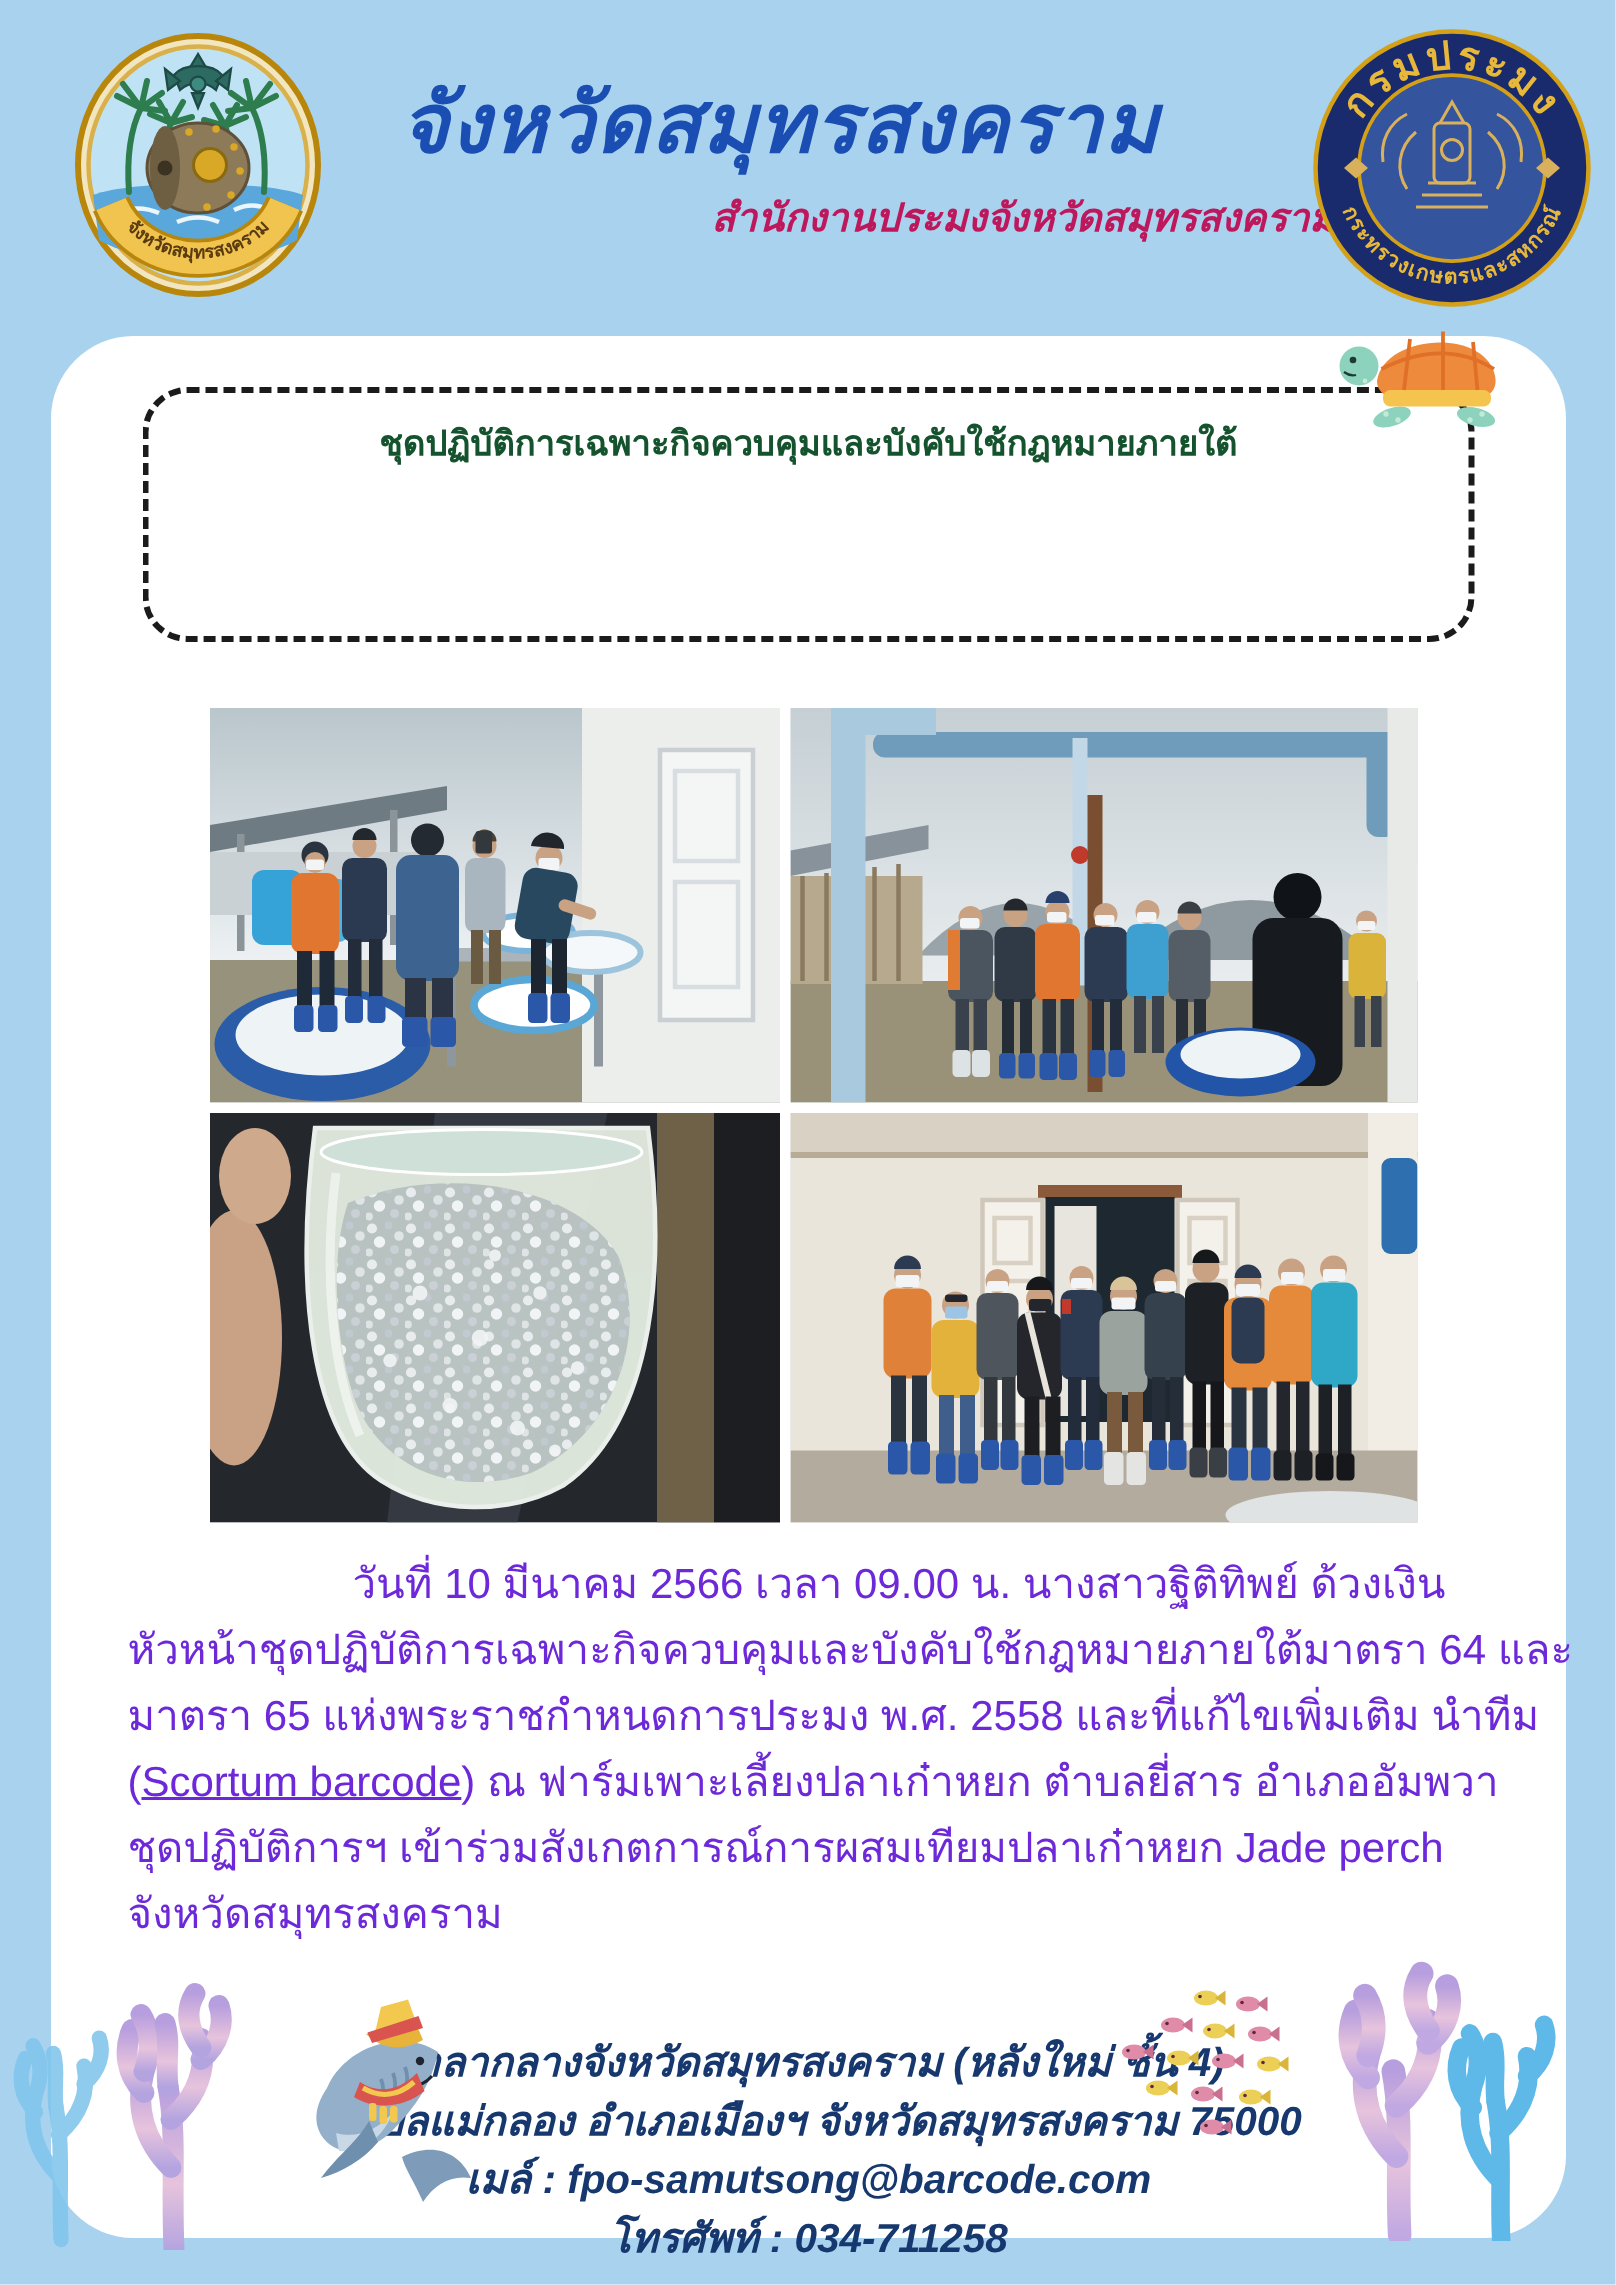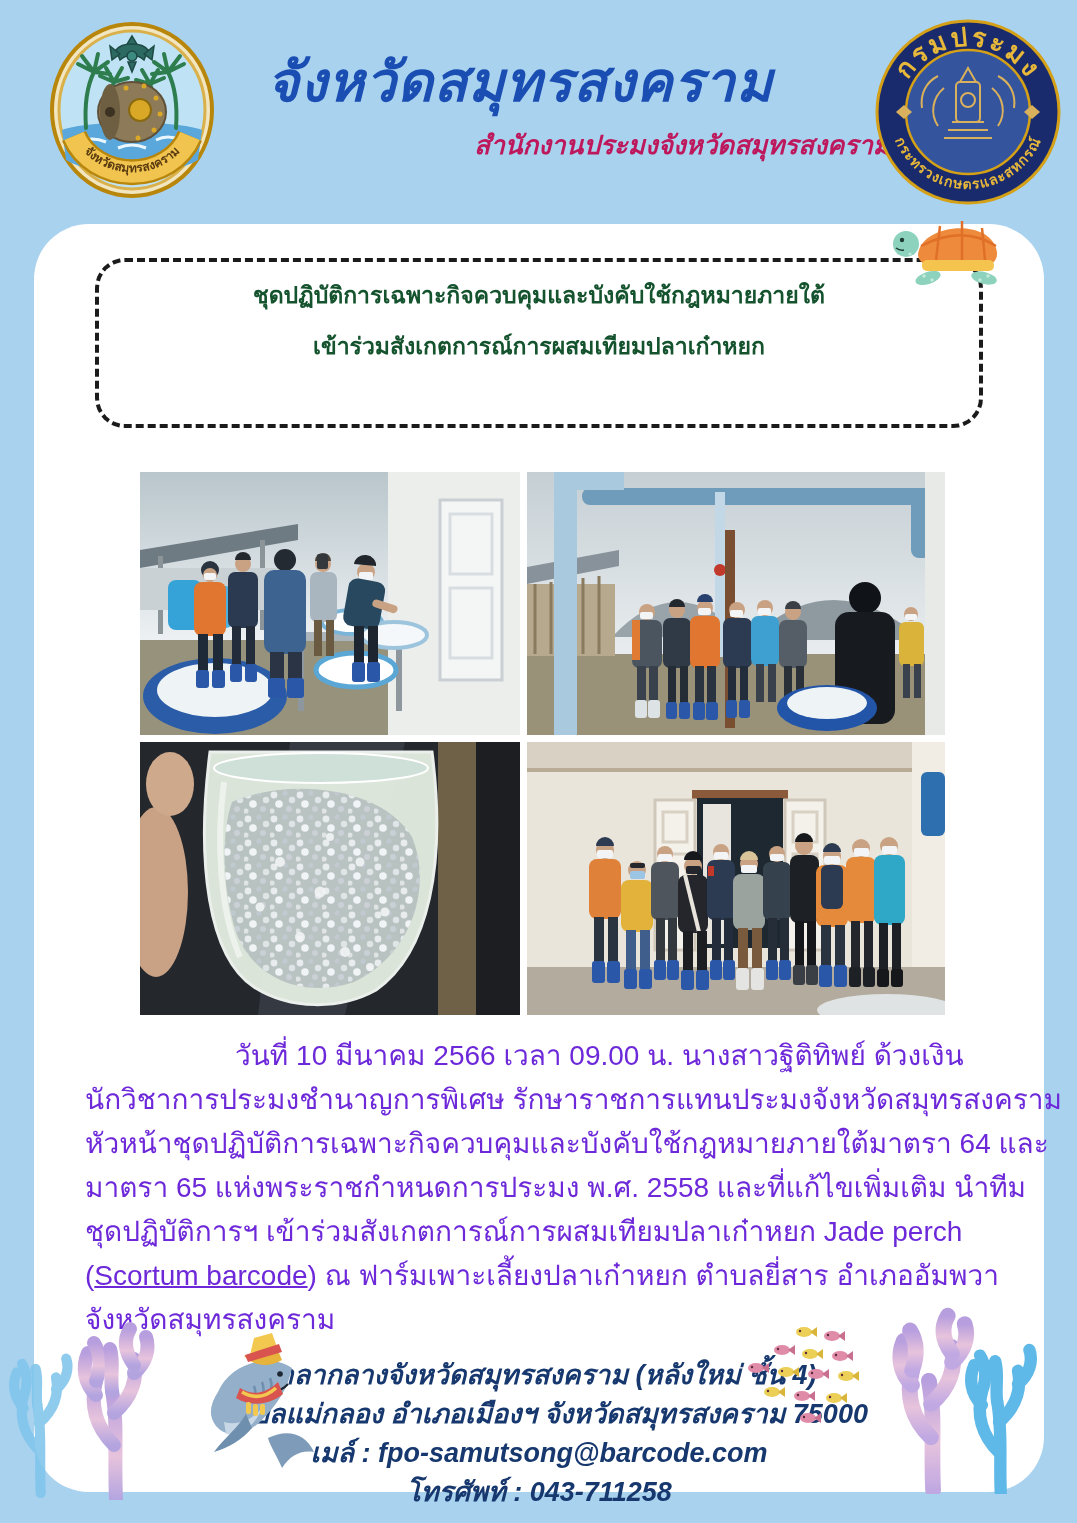--- a/index.html
+++ b/index.html
@@ -172,21 +172,20 @@
       <circle cx="36" cy="74" r="1.8"></circle>
       <circle cx="44" cy="78" r="1.8"></circle>
       <circle cx="92" cy="78" r="1.8"></circle>
       <circle cx="100" cy="74" r="1.8"></circle>
       <circle cx="22" cy="52" r="1.6"></circle>
     </g>
 </svg>
 
 <div id="ann-box" class="abs">
   <div class="ann-line">ชุดปฏิบัติการเฉพาะกิจควบคุมและบังคับใช้กฎหมายภายใต้</div>
-  <div class="ann-line">เข้าร่วมสังเกตการณ์การผสมเทียมปลาเก๋าหยก</div>
 </div>
 
 <svg id="p1" class="abs photo" width="380" height="263" viewBox="0 0 380 263">
   <defs>
       <linearGradient id="sky1" x1="0" y1="0" x2="0" y2="1">
     <stop offset="0" stop-color="#b9c6cc"></stop>
         <stop offset="1" stop-color="#edf1f3"></stop>
       </linearGradient>
     </defs>
   <rect width="380" height="170" fill="url(#sky1)"></rect>
@@ -475,33 +474,32 @@
     <rect x="352" y="181" width="9" height="50" fill="#1d2024"></rect>
       <rect x="365" y="181" width="9" height="50" fill="#1d2024"></rect>
     <rect x="350" y="227" width="12" height="18" rx="3" fill="#15171b"></rect>
       <rect x="364" y="227" width="12" height="18" rx="3" fill="#15171b"></rect>
   </g>
   <ellipse cx="360" cy="268" rx="70" ry="16" fill="#dfe3e4"></ellipse>
 </svg>
 
 <div id="body-text" class="abs">
   <div class="b-line indent">วันที่ 10 มีนาคม 2566 เวลา 09.00 น. นางสาวฐิติทิพย์ ด้วงเงิน</div>
-  <div class="b-line">นักวิชาการประมงชำนาญการพิเศษ รักษาราชการแทนประมงจังหวัดสมุทรสงคราม</div>
   <div class="b-line">หัวหน้าชุดปฏิบัติการเฉพาะกิจควบคุมและบังคับใช้กฎหมายภายใต้มาตรา 64 และ</div>
   <div class="b-line">มาตรา 65 แห่งพระราชกำหนดการประมง พ.ศ. 2558 และที่แก้ไขเพิ่มเติม นำทีม</div>
+  <div class="b-line"><span>(</span><span class="species">Scortum barcode</span><span>) ณ ฟาร์มเพาะเลี้ยงปลาเก๋าหยก ตำบลยี่สาร อำเภออัมพวา</span></div>
   <div class="b-line">ชุดปฏิบัติการฯ เข้าร่วมสังเกตการณ์การผสมเทียมปลาเก๋าหยก Jade perch</div>
-  <div class="b-line"><span>(</span><span class="species">Scortum barcode</span><span>) ณ ฟาร์มเพาะเลี้ยงปลาเก๋าหยก ตำบลยี่สาร อำเภออัมพวา</span></div>
   <div class="b-line">จังหวัดสมุทรสงคราม</div>
 </div>
 
 <div id="footer-text" class="abs">
   <div class="f-line">ศาลากลางจังหวัดสมุทรสงคราม (หลังใหม่ ชั้น 4)</div>
   <div class="f-line">ตำบลแม่กลอง อำเภอเมืองฯ จังหวัดสมุทรสงคราม 75000</div>
   <div class="f-line">เมล์ : fpo-samutsong@barcode.com</div>
-  <div class="f-line">โทรศัพท์ : 043-711258</div>
+  <div class="f-line">โทรศัพท์ : 034-711258</div>
 </div>
 
 <svg id="shark" class="abs" width="128" height="152" viewBox="0 0 128 152">
   <path d="M78,108 C98,98 116,104 124,122 C110,120 100,126 92,138 C86,124 80,116 78,108 Z" fill="#7e9cba"></path>
   <path d="M28,62 C40,34 78,22 102,38 C98,58 88,74 70,92 C54,106 36,108 26,96 C18,86 20,74 28,62 Z" fill="#93afc9"></path>
   <path d="M34,92 C48,96 62,90 72,78 C66,94 52,106 36,104 Z" fill="#c9d8e6"></path>
   <path d="M56,84 C48,98 36,106 24,122 C38,118 52,110 62,98 Z" fill="#6f8fae"></path>
   <g stroke="#6f8fae" stroke-width="2.5" fill="none">
     <path d="M64,56 q3,8 0,14 M72,52 q3,8 0,14 M80,48 q3,8 0,14"></path>
   </g>

